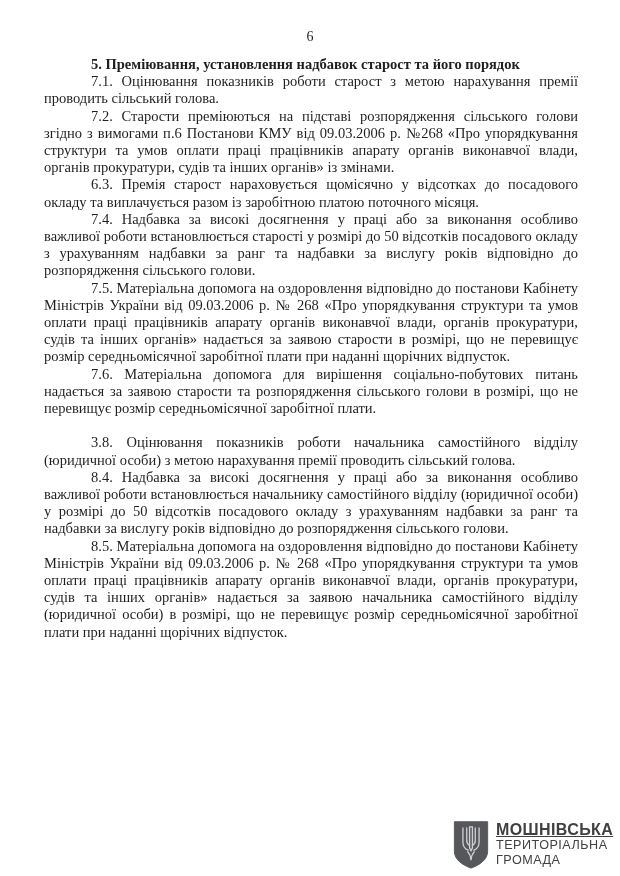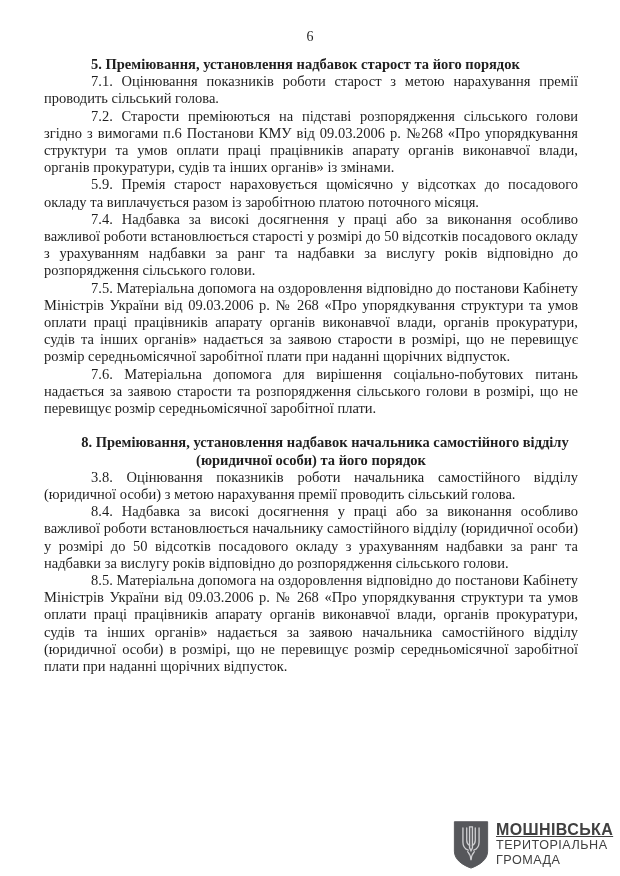--- a/index.html
+++ b/index.html
@@ -41,26 +41,25 @@
 </style>
 </head>
 <body>
 
 <div class="page-number">6</div>
 
 <div class="content">
   <p class="heading-indent">5. Преміювання, установлення надбавок старост та його порядок</p>
   <p>7.1. Оцінювання показників роботи старост з метою нарахування премії проводить сільський голова.</p>
   <p>7.2. Старости преміюються на підставі розпорядження сільського голови згідно з вимогами п.6 Постанови КМУ від 09.03.2006 р. №268 «Про упорядкування структури та умов оплати праці працівників апарату органів виконавчої влади, органів прокуратури, судів та інших органів» із змінами.</p>
-  <p>5.9. Премія старост нараховується щомісячно у відсотках до посадового окладу та виплачується разом із заробітною платою поточного місяця.</p>
+  <p>6.3. Премія старост нараховується щомісячно у відсотках до посадового окладу та виплачується разом із заробітною платою поточного місяця.</p>
   <p>7.4. Надбавка за високі досягнення у праці або за виконання особливо важливої роботи встановлюється старості у розмірі до 50 відсотків посадового окладу з урахуванням надбавки за ранг та надбавки за вислугу років відповідно до розпорядження сільського голови.</p>
   <p>7.5. Матеріальна допомога на оздоровлення відповідно до постанови Кабінету Міністрів України від 09.03.2006 р. № 268 «Про упорядкування структури та умов оплати праці працівників апарату органів виконавчої влади, органів прокуратури, судів та інших органів» надається за заявою старости в розмірі, що не перевищує розмір середньомісячної заробітної плати при наданні щорічних відпусток.</p>
   <p>7.6. Матеріальна допомога для вирішення соціально-побутових питань надається за заявою старости та розпорядження сільського голови в розмірі, що не перевищує розмір середньомісячної заробітної плати.</p>
   <div class="spacer"></div>
-  <p class="heading-center">8. Преміювання, установлення надбавок начальника самостійного відділу (юридичної особи) та його порядок</p>
   <p>3.8. Оцінювання показників роботи начальника самостійного відділу (юридичної особи) з метою нарахування премії проводить сільський голова.</p>
   <p>8.4. Надбавка за високі досягнення у праці або за виконання особливо важливої роботи встановлюється начальнику самостійного відділу (юридичної особи) у розмірі до 50 відсотків посадового окладу з урахуванням надбавки за ранг та надбавки за вислугу років відповідно до розпорядження сільського голови.</p>
   <p>8.5. Матеріальна допомога на оздоровлення відповідно до постанови Кабінету Міністрів України від 09.03.2006 р. № 268 «Про упорядкування структури та умов оплати праці працівників апарату органів виконавчої влади, органів прокуратури, судів та інших органів» надається за заявою начальника самостійного відділу (юридичної особи) в розмірі, що не перевищує розмір середньомісячної заробітної плати при наданні щорічних відпусток.</p>
 </div>
 
 <div class="logo">
   <span>
     <svg class="logo-emblem" viewBox="0 0 40 54" xmlns="http://www.w3.org/2000/svg">
       <path d="M2.5 2.5 h35 v31 c0 9 -8.5 14.5 -17.5 17.8 c-9 -3.3 -17.5 -8.8 -17.5 -17.8 Z" fill="#56575b" stroke="#56575b"></path>
       <g fill="none" stroke="#cfcfd2" stroke-width="1.4" stroke-linecap="round">

